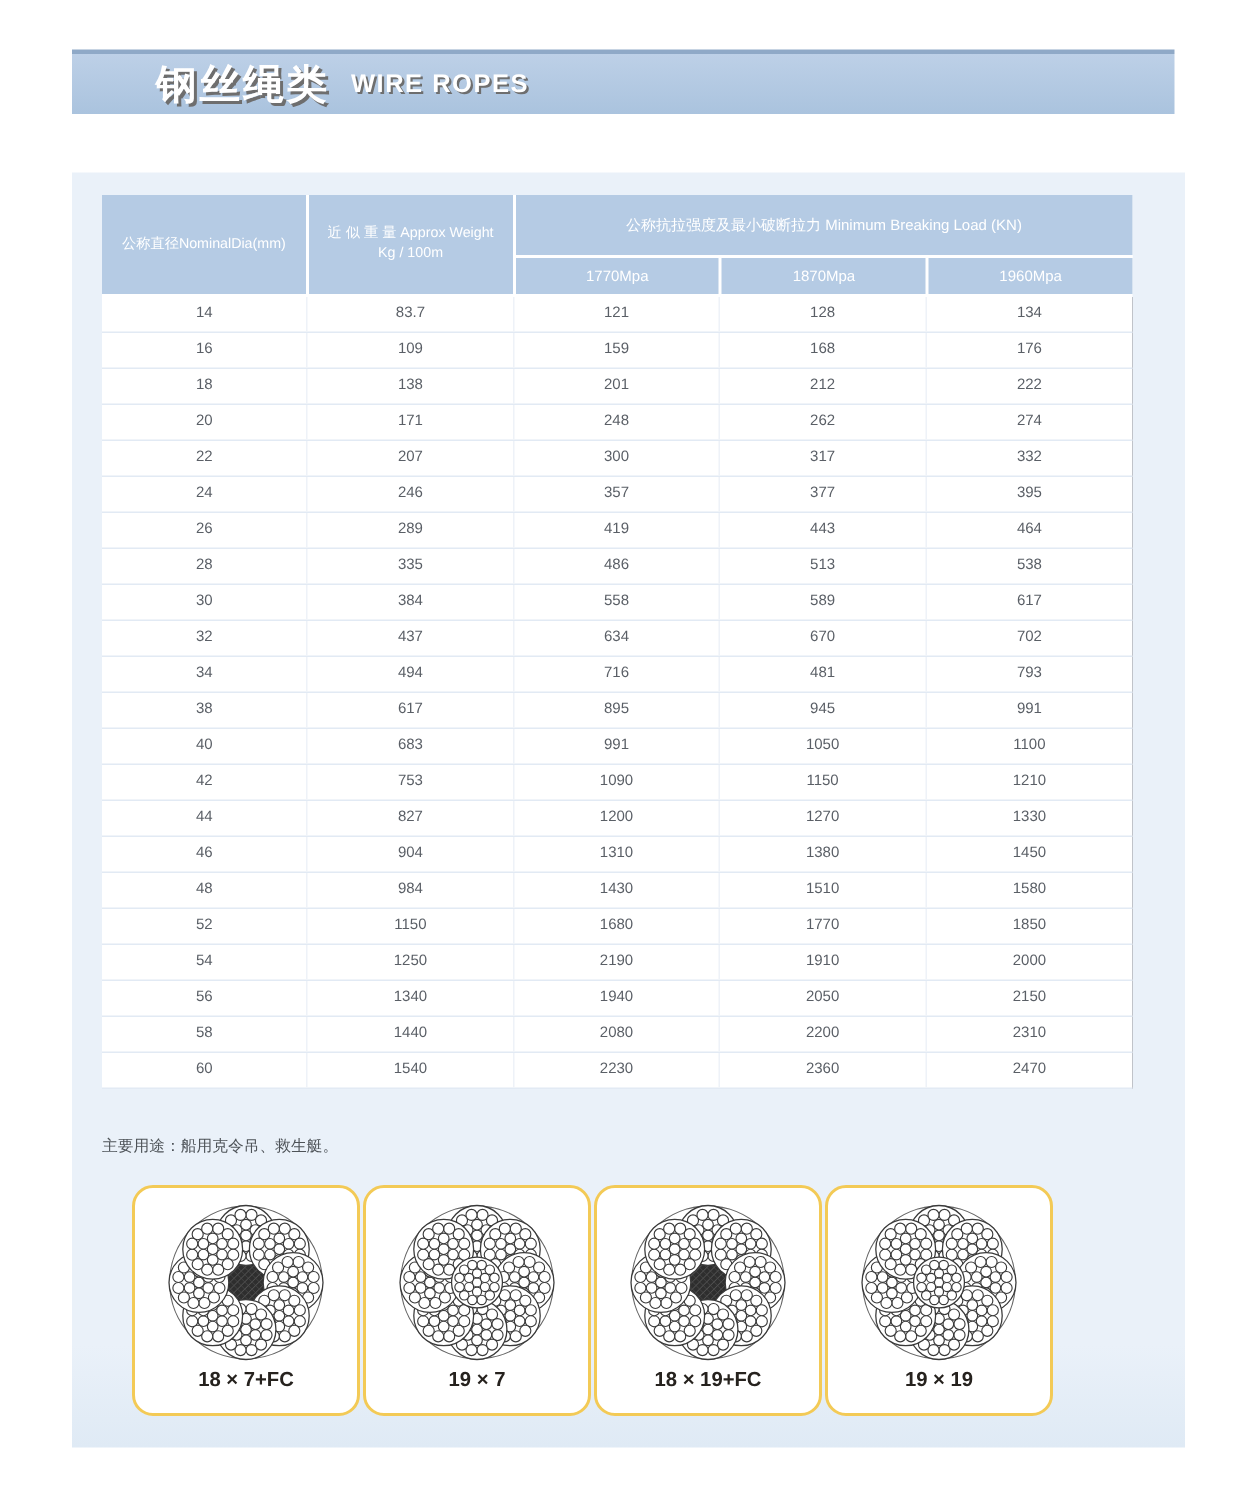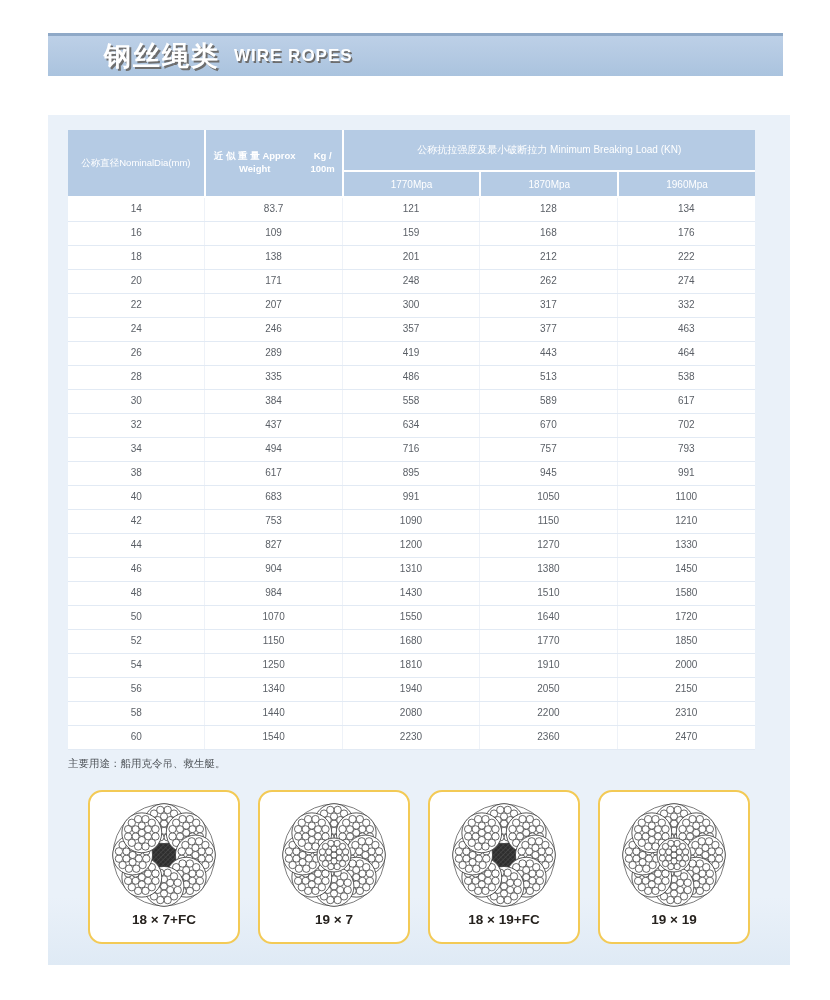--- a/index.html
+++ b/index.html
@@ -18,33 +18,33 @@
   .section .en{font-size:13px;font-weight:bold;color:#151515;margin-left:6px;text-align:right;}
 
   
   .panel{position:absolute;left:48px;top:115px;width:742px;height:850px;background:linear-gradient(#eaf1f9 92%,#dfeaf5);}
 
   
   .tablewrap{position:absolute;left:20px;top:15px;width:687px;background:#fff;}
   .thead{display:grid;grid-template-columns:repeat(5,1fr);grid-template-rows:40px 24px;gap:2px;background:#fff;}
   .hc{background:#b5cbe4;color:#fff;display:flex;align-items:center;justify-content:center;text-align:center;}
   .hc.c1{grid-column:1;grid-row:1/3;flex-direction:row;font-size:9.5px;line-height:1.3;}
-  .hc.c2{grid-column:2;grid-row:1/3;font-size:9.5px;line-height:1.35;font-weight:bold;}
+  .hc.c2{grid-column:2;grid-row:1/3;flex-direction:column;font-size:9.5px;line-height:1.35;}
   .hc.group{grid-column:3/6;grid-row:1;font-size:10px;}
   .hc.grade{grid-row:2;font-size:10px;}
   .tbody{margin-top:2px;background:#0f172a;}
   .trow{display:grid;grid-template-columns:repeat(5,1fr);height:23px;background:#fff;border-bottom:1px solid #e2eaf4;}
   .tcell{font-size:10px;color:#5a5f66;text-align:center;line-height:22px;border-right:1px solid #eef2f8;}
   .tcell:last-child{border-right:none;}
 
   
   .note{position:absolute;left:20px;top:642px;font-size:10.5px;color:#4e5358;}
 
   
-  .cards{position:absolute;left:40px;top:675px;display:flex;gap:18px;}
+  .cards{position:absolute;left:40px;top:675px;display:flex;gap:2px;}
   .card{width:152px;height:154px;box-sizing:border-box;background:#fff;border:2px solid #f3ca56;border-radius:14px;text-align:center;}
   .card svg{display:block;margin:7px auto 0;}
   .card .lbl{font-size:13.5px;font-weight:bold;color:#26221e;margin-top:1px;}
 </style>
 </head>
 <body>
 
 <div class="page">
 
   <div class="band">
@@ -111,21 +111,21 @@
             <div class="tcell">207</div>
             <div class="tcell">300</div>
             <div class="tcell">317</div>
             <div class="tcell">332</div>
           </div>
           <div class="trow">
             <div class="tcell">24</div>
             <div class="tcell">246</div>
             <div class="tcell">357</div>
             <div class="tcell">377</div>
-            <div class="tcell">463</div>
+            <div class="tcell">395</div>
           </div>
           <div class="trow">
             <div class="tcell">26</div>
             <div class="tcell">289</div>
             <div class="tcell">419</div>
             <div class="tcell">443</div>
             <div class="tcell">464</div>
           </div>
           <div class="trow">
             <div class="tcell">28</div>
@@ -145,21 +145,21 @@
             <div class="tcell">32</div>
             <div class="tcell">437</div>
             <div class="tcell">634</div>
             <div class="tcell">670</div>
             <div class="tcell">702</div>
           </div>
           <div class="trow">
             <div class="tcell">34</div>
             <div class="tcell">494</div>
             <div class="tcell">716</div>
-            <div class="tcell">757</div>
+            <div class="tcell">481</div>
             <div class="tcell">793</div>
           </div>
           <div class="trow">
             <div class="tcell">38</div>
             <div class="tcell">617</div>
             <div class="tcell">895</div>
             <div class="tcell">945</div>
             <div class="tcell">991</div>
           </div>
           <div class="trow">
@@ -191,37 +191,30 @@
             <div class="tcell">1450</div>
           </div>
           <div class="trow">
             <div class="tcell">48</div>
             <div class="tcell">984</div>
             <div class="tcell">1430</div>
             <div class="tcell">1510</div>
             <div class="tcell">1580</div>
           </div>
           <div class="trow">
-            <div class="tcell">50</div>
-            <div class="tcell">1070</div>
-            <div class="tcell">1550</div>
-            <div class="tcell">1640</div>
-            <div class="tcell">1720</div>
-          </div>
-          <div class="trow">
             <div class="tcell">52</div>
             <div class="tcell">1150</div>
             <div class="tcell">1680</div>
             <div class="tcell">1770</div>
             <div class="tcell">1850</div>
           </div>
           <div class="trow">
             <div class="tcell">54</div>
             <div class="tcell">1250</div>
-            <div class="tcell">1810</div>
+            <div class="tcell">2190</div>
             <div class="tcell">1910</div>
             <div class="tcell">2000</div>
           </div>
           <div class="trow">
             <div class="tcell">56</div>
             <div class="tcell">1340</div>
             <div class="tcell">1940</div>
             <div class="tcell">2050</div>
             <div class="tcell">2150</div>
           </div>

